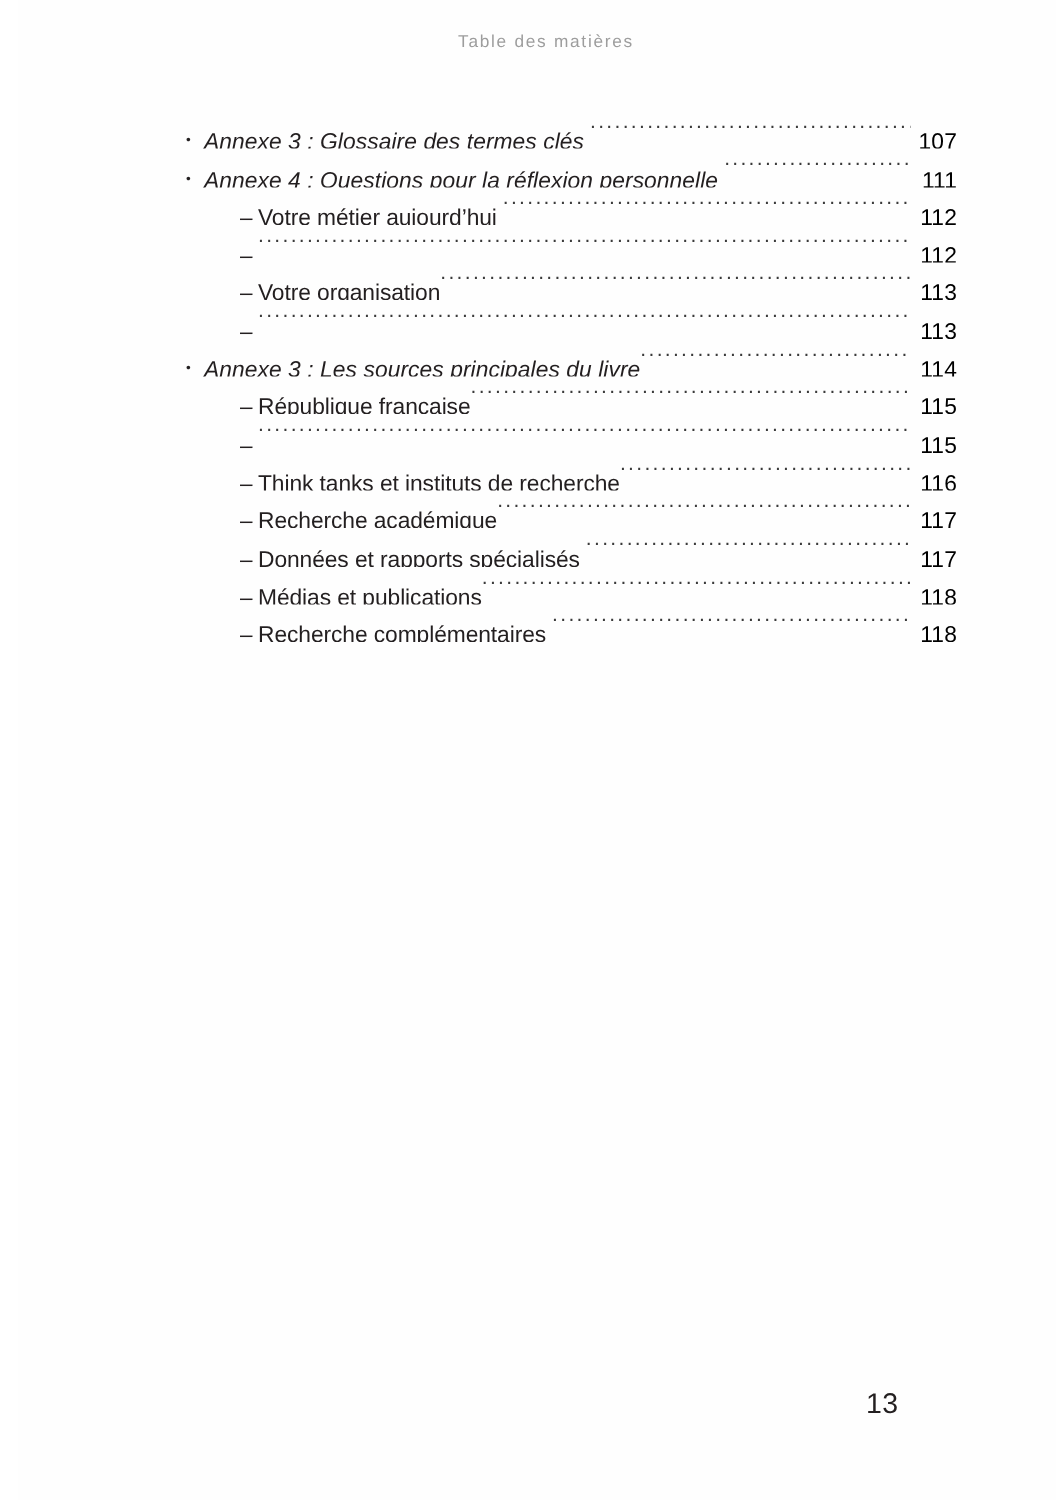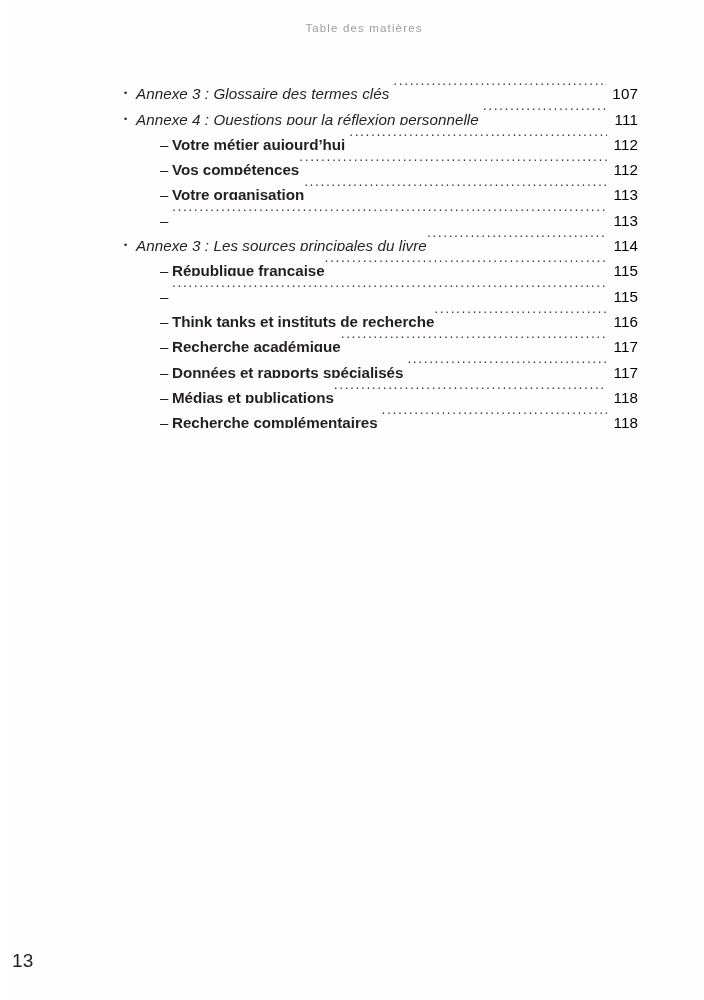--- a/index.html
+++ b/index.html
@@ -86,21 +86,20 @@
   }
 
   .toc-row.level-1 .label {
     font-style: italic;
     letter-spacing: 0.05px;
   }
 
   .toc-row.level-2 .label {
     font-style: normal;
     letter-spacing: -0.05px;
-    font-weight: bold;
   }
 
   
   .leader {
     flex: 1 1 auto;
     overflow: hidden;
     height: 25.3px;
     position: relative;
     margin: 0 1px;
   }
@@ -133,24 +132,24 @@
   .toc-row.tight .leader {
     margin-left: 0;
   }
   .toc-row.loose .leader {
     margin-left: 4px;
   }
 
   
   .folio {
     position: absolute;
-    bottom: 28px;
+    bottom: 52px;
     left: 0;
     width: 587px;
-    text-align: left;
+    text-align: right;
     font-size: 19px;
     color: #231f20;
     letter-spacing: 0.3px;
   }
 </style>
 </head>
 <body>
 
 <div class="page">
 
@@ -170,21 +169,20 @@
         <span class="pagenum">111</span>
       </div>
       <div class="toc-row level-2 loose">
         <span class="marker">–</span>
         <span class="label">Votre métier aujourd’hui</span>
         <span class="leader"></span>
         <span class="pagenum">112</span>
       </div>
       <div class="toc-row level-2 tight">
         <span class="marker">–</span>
-        <span class="label">Vos compétences</span>
         <span class="leader"></span>
         <span class="pagenum">112</span>
       </div>
       <div class="toc-row level-2 tight">
         <span class="marker">–</span>
         <span class="label">Votre organisation</span>
         <span class="leader"></span>
         <span class="pagenum">113</span>
       </div>
       <div class="toc-row level-2 tight">

